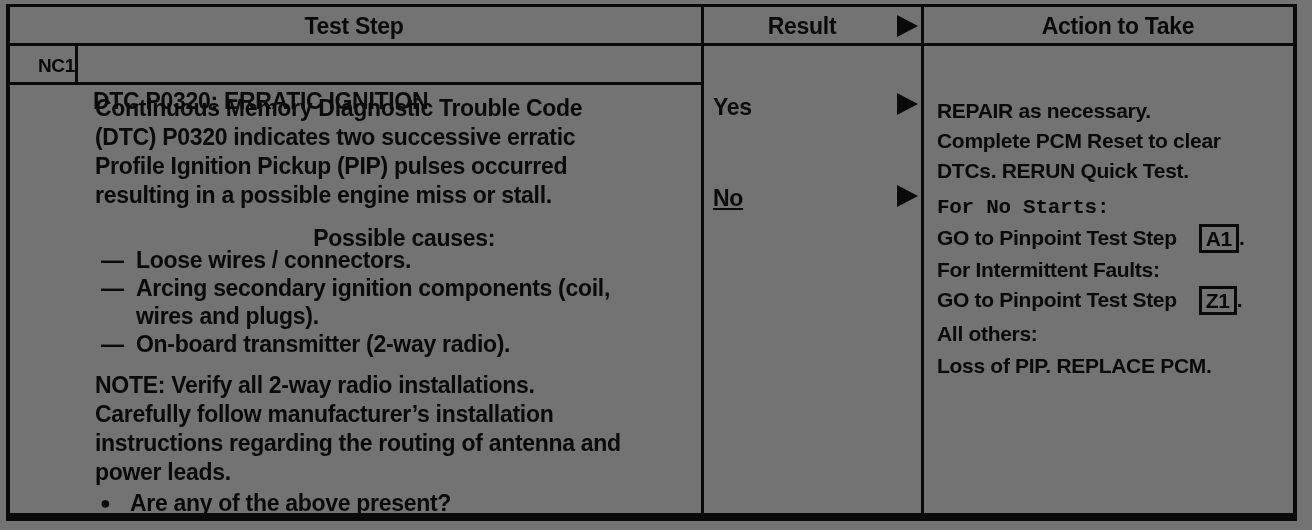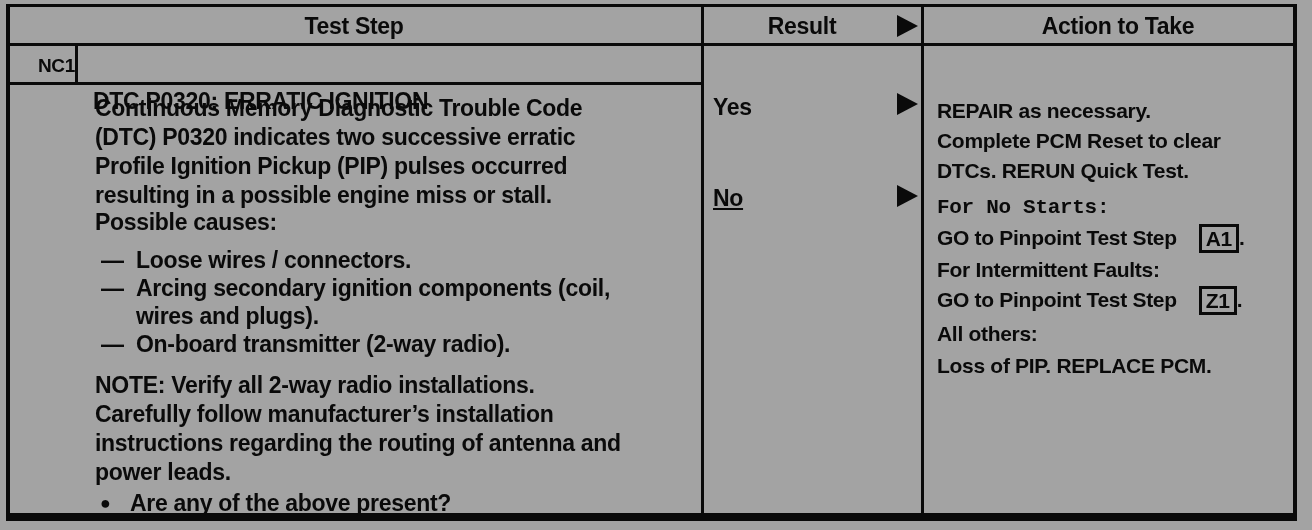--- a/index.html
+++ b/index.html
@@ -1,19 +1,19 @@
 <!DOCTYPE html>
 <html><head>
 <meta charset="utf-8">
 <style>
   html,body { margin:0; padding:0; background:#ffffff; }
   .page {
     position:relative;
     width:1312px; height:530px;
-    background:#a3a3a3;
+    background:#737373;
     font-family:"Liberation Sans","DejaVu Sans",sans-serif;
     font-weight:700;
     color:#0a0a0a;
     letter-spacing:-0.3px;
     overflow:hidden;
   }
   .abs { position:absolute; }
   .line { position:absolute; background:#0a0a0a; }
   .outer-box {
     position:absolute;
@@ -69,21 +69,21 @@
   <div class="abs hdr" style="left:932px; top:13px; width:372px;">Action to Take</div>
 
   <div class="abs step-id" style="left:7px; top:55px; width:68px;">NC1</div>
   <div class="abs txt" style="left:93px; top:52px; width:600px;margin-top:35px;">DTC P0320: ERRATIC IGNITION</div>
 
   <div class="abs txt pre" style="left:95px; top:94px; width:605px;">Continuous Memory Diagnostic Trouble Code
 (DTC) P0320 indicates two successive erratic
 Profile Ignition Pickup (PIP) pulses occurred
 resulting in a possible engine miss or stall.</div>
 
-  <div class="abs txt" style="left:95px; top:208px; width:400px;">Possible causes:</div>
+  <div class="abs txt" style="left:95px; top:224px; width:400px;text-align:right;">Possible causes:</div>
 
   <div class="abs" style="left:101px; top:246px; width:600px;">
     <div class="cause-row">
       <span class="cause-dash">—</span>
       <span class="cause-text">Loose wires / connectors.</span>
     </div>
     <div class="cause-row">
       <span class="cause-dash">—</span>
       <span class="cause-text">Arcing secondary ignition components (coil,
 wires and plugs).</span>

